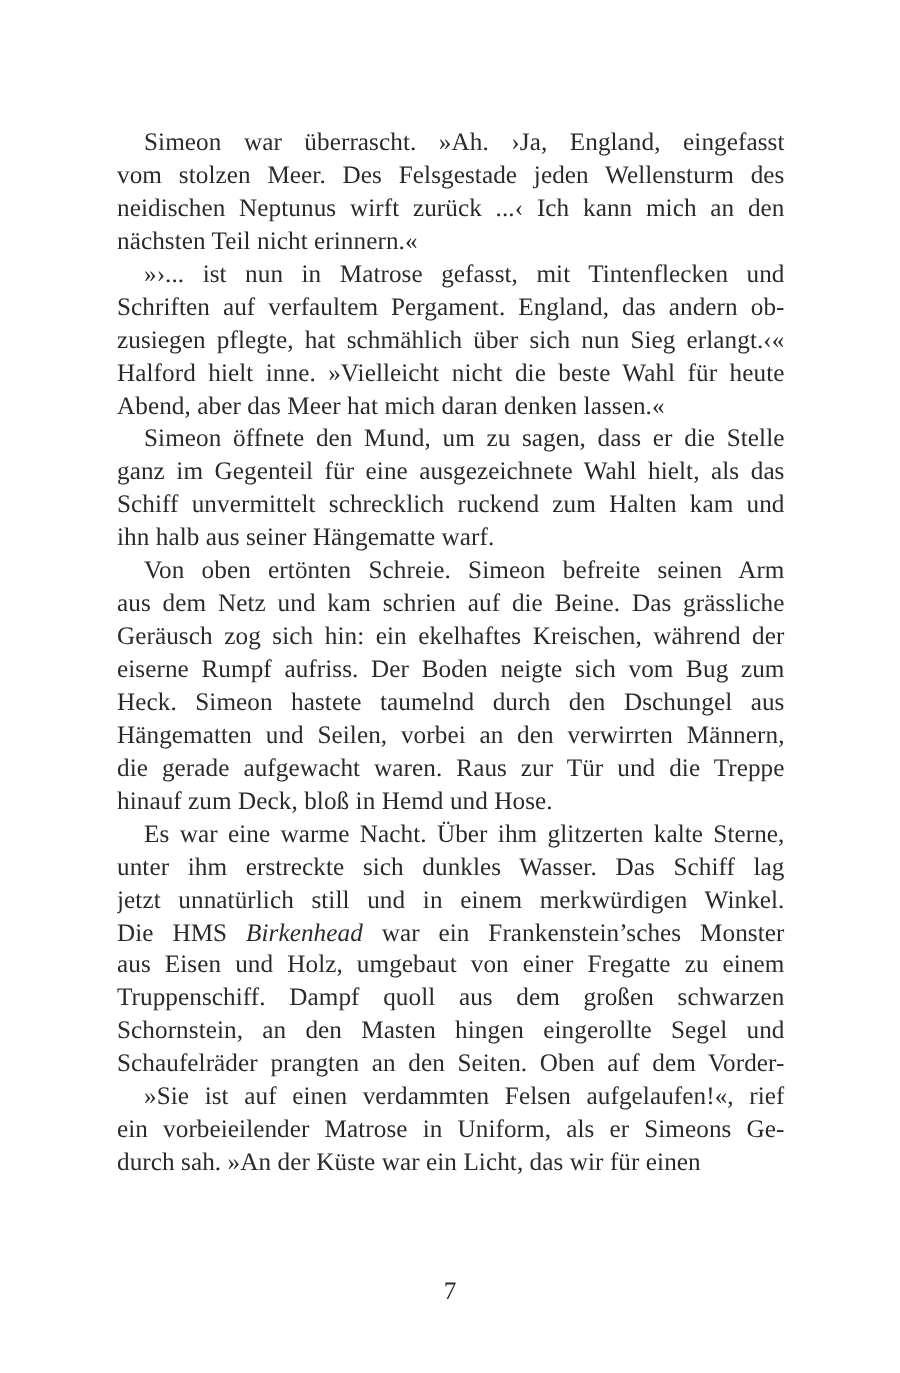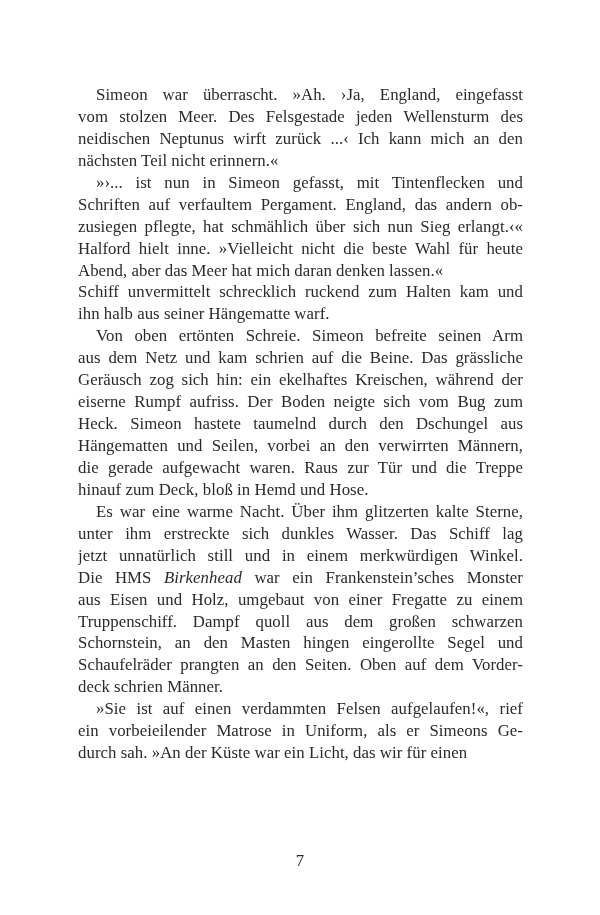--- a/index.html
+++ b/index.html
@@ -62,27 +62,29 @@
 
 <div class="book-page">
   <div class="text-block">
       <div class="para">
         <div class="line first">Simeon war überrascht. »Ah. ›Ja, England, eingefasst</div>
         <div class="line">vom stolzen Meer. Des Felsgestade jeden Wellensturm des</div>
         <div class="line">neidischen Neptunus wirft zurück ...‹ Ich kann mich an den</div>
         <div class="line last">nächsten Teil nicht erinnern.«</div>
       </div>
       <div class="para">
-        <div class="line first">»›... ist nun in Simeon gefasst, mit Tintenflecken und</div>
+        <div class="line first">»›... ist nun in Matrose gefasst, mit Tintenflecken und</div>
         <div class="line">Schriften auf verfaultem Pergament. England, das andern ob-</div>
         <div class="line">zusiegen pflegte, hat schmählich über sich nun Sieg erlangt.‹«</div>
         <div class="line">Halford hielt inne. »Vielleicht nicht die beste Wahl für heute</div>
         <div class="line last">Abend, aber das Meer hat mich daran denken lassen.«</div>
       </div>
       <div class="para">
+        <div class="line first">Simeon öffnete den Mund, um zu sagen, dass er die Stelle</div>
+        <div class="line">ganz im Gegenteil für eine ausgezeichnete Wahl hielt, als das</div>
         <div class="line">Schiff unvermittelt schrecklich ruckend zum Halten kam und</div>
         <div class="line last">ihn halb aus seiner Hängematte warf.</div>
       </div>
       <div class="para">
         <div class="line first">Von oben ertönten Schreie. Simeon befreite seinen Arm</div>
         <div class="line">aus dem Netz und kam schrien auf die Beine. Das grässliche</div>
         <div class="line">Geräusch zog sich hin: ein ekelhaftes Kreischen, während der</div>
         <div class="line">eiserne Rumpf aufriss. Der Boden neigte sich vom Bug zum</div>
         <div class="line">Heck. Simeon hastete taumelnd durch den Dschungel aus</div>
         <div class="line">Hängematten und Seilen, vorbei an den verwirrten Männern,</div>
@@ -91,21 +93,20 @@
       </div>
       <div class="para">
         <div class="line first">Es war eine warme Nacht. Über ihm glitzerten kalte Sterne,</div>
         <div class="line">unter ihm erstreckte sich dunkles Wasser. Das Schiff lag</div>
         <div class="line">jetzt unnatürlich still und in einem merkwürdigen Winkel.</div>
         <div class="line">Die HMS <em>Birkenhead</em> war ein Frankenstein’sches Monster</div>
         <div class="line">aus Eisen und Holz, umgebaut von einer Fregatte zu einem</div>
         <div class="line">Truppenschiff. Dampf quoll aus dem großen schwarzen</div>
         <div class="line">Schornstein, an den Masten hingen eingerollte Segel und</div>
         <div class="line">Schaufelräder prangten an den Seiten. Oben auf dem Vorder-</div>
-        <div class="line last">deck schrien Männer.</div>
       </div>
       <div class="para">
         <div class="line first">»Sie ist auf einen verdammten Felsen aufgelaufen!«, rief</div>
         <div class="line">ein vorbeieilender Matrose in Uniform, als er Simeons Ge-</div>
         <div class="line last">durch sah. »An der Küste war ein Licht, das wir für einen</div>
       </div>
     </div>
   <div class="page-number">7</div>
 </div>
 

